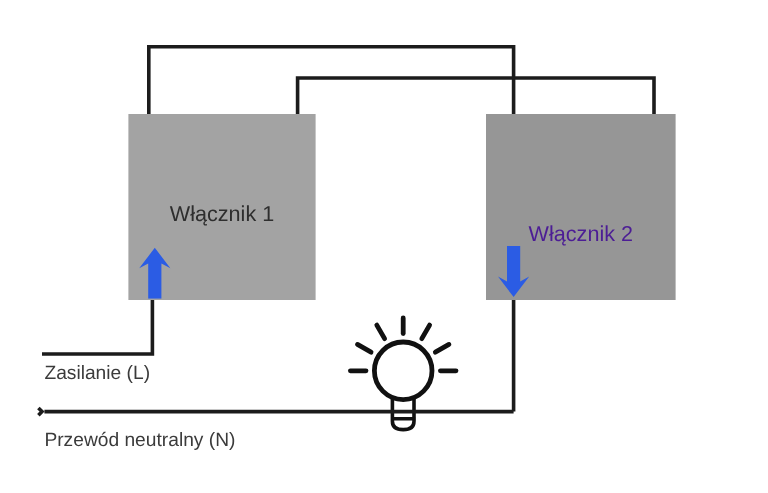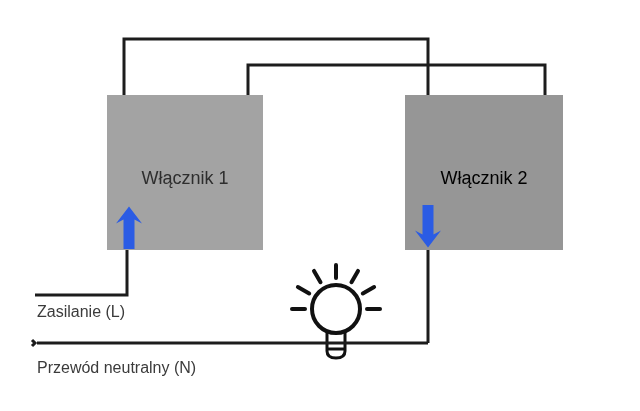--- a/index.html
+++ b/index.html
@@ -81,21 +81,21 @@
     </g>
 
     <polyline class="wire" points="37,343 428,343" stroke="#1c1c1c"></polyline>
   </svg>
 
   <div class="switch-box" id="switch1-box" style="background-color: #a3a3a3;">
     <div class="box-label" style="color: rgb(46, 46, 46);">Włącznik 1</div>
   </div>
 
   <div class="switch-box" id="switch2-box" style="background-color: rgb(150, 150, 150);">
-    <div class="box-label" style="color: #000000;">Włącznik 2</div>
+    <div class="box-label" style="color: #4c1d95; margin-top: 17px;">Włącznik 2</div>
   </div>
 
   <svg class="arrow-svg" id="arrow-up" width="28" height="43" viewBox="-14 -21.5 28 43">
     <path d="M 0,-21 L 13,-4 L 5.5,-8 L 5.5,21.5 L -5.5,21.5 L -5.5,-8 L -13,-4 Z" fill="#2b5ce4"></path>
   </svg>
   <svg class="arrow-svg" id="arrow-down" width="28" height="43" viewBox="-14 -21.5 28 43">
     <path d="M 0,21 L 13,4 L 5.5,8 L 5.5,-21.5 L -5.5,-21.5 L -5.5,8 L -13,4 Z" fill="#2b5ce4"></path>
   </svg>
 
   <div class="caption" id="neutral-caption" style="color: rgb(59, 59, 59);">Przewód neutralny (N)</div>

